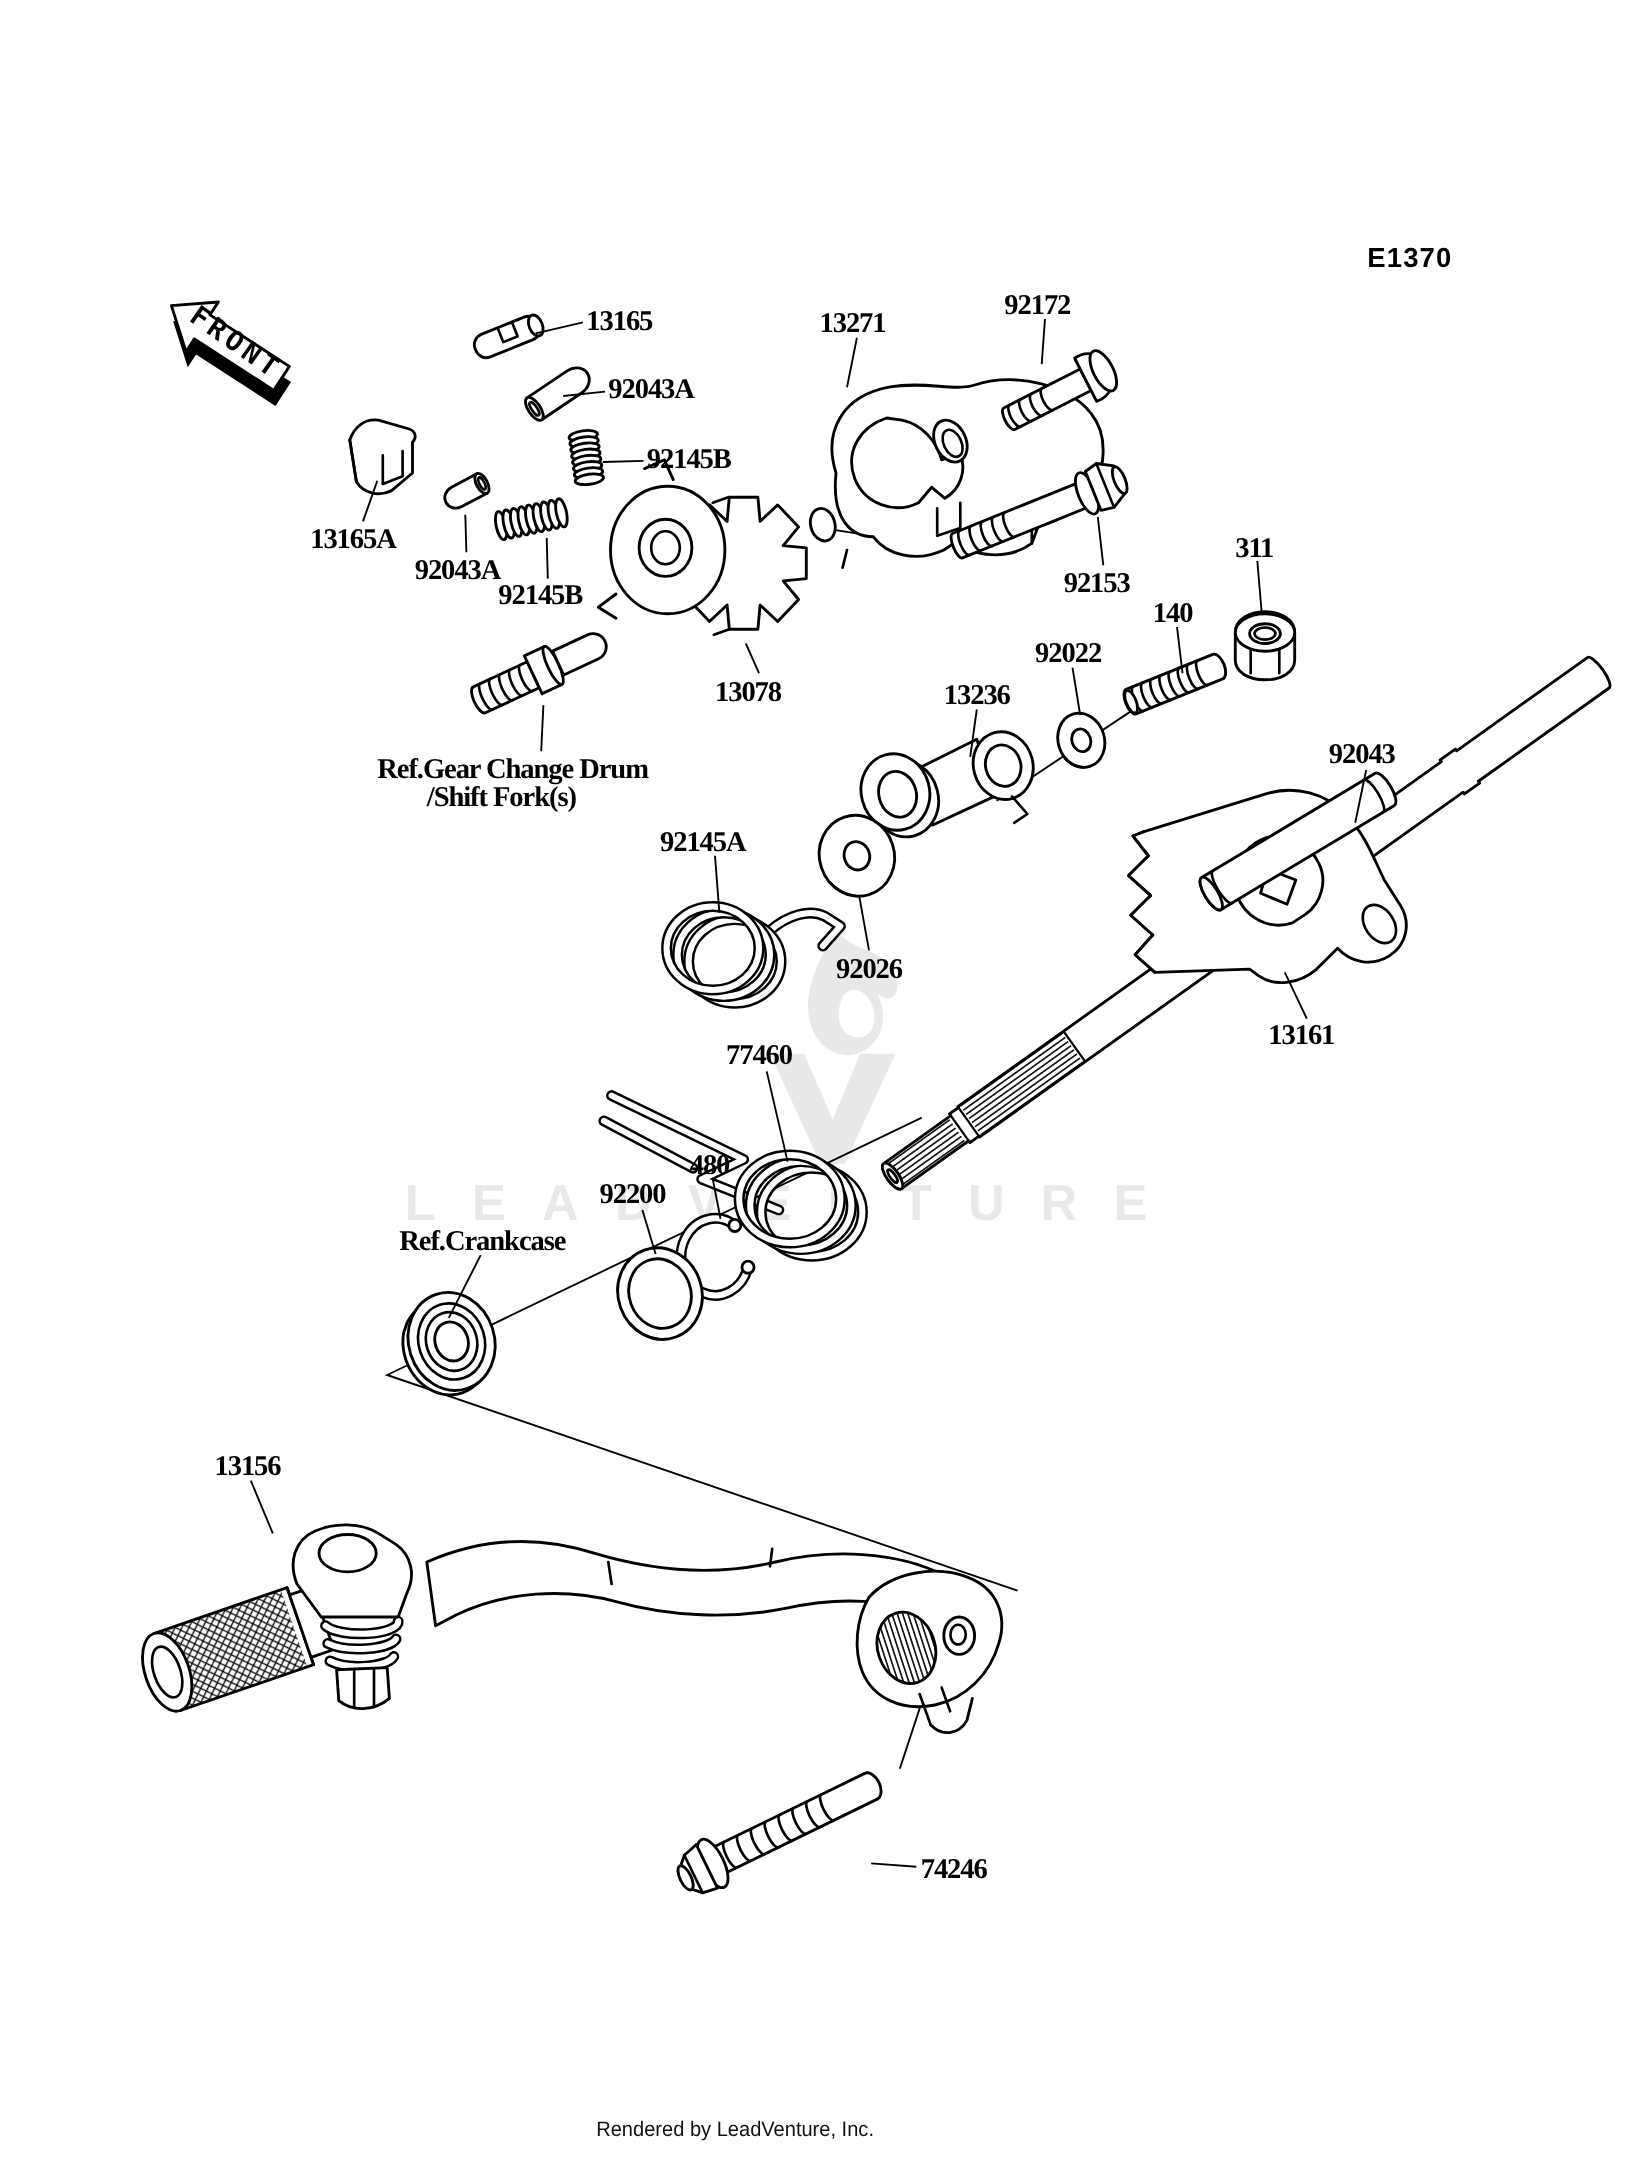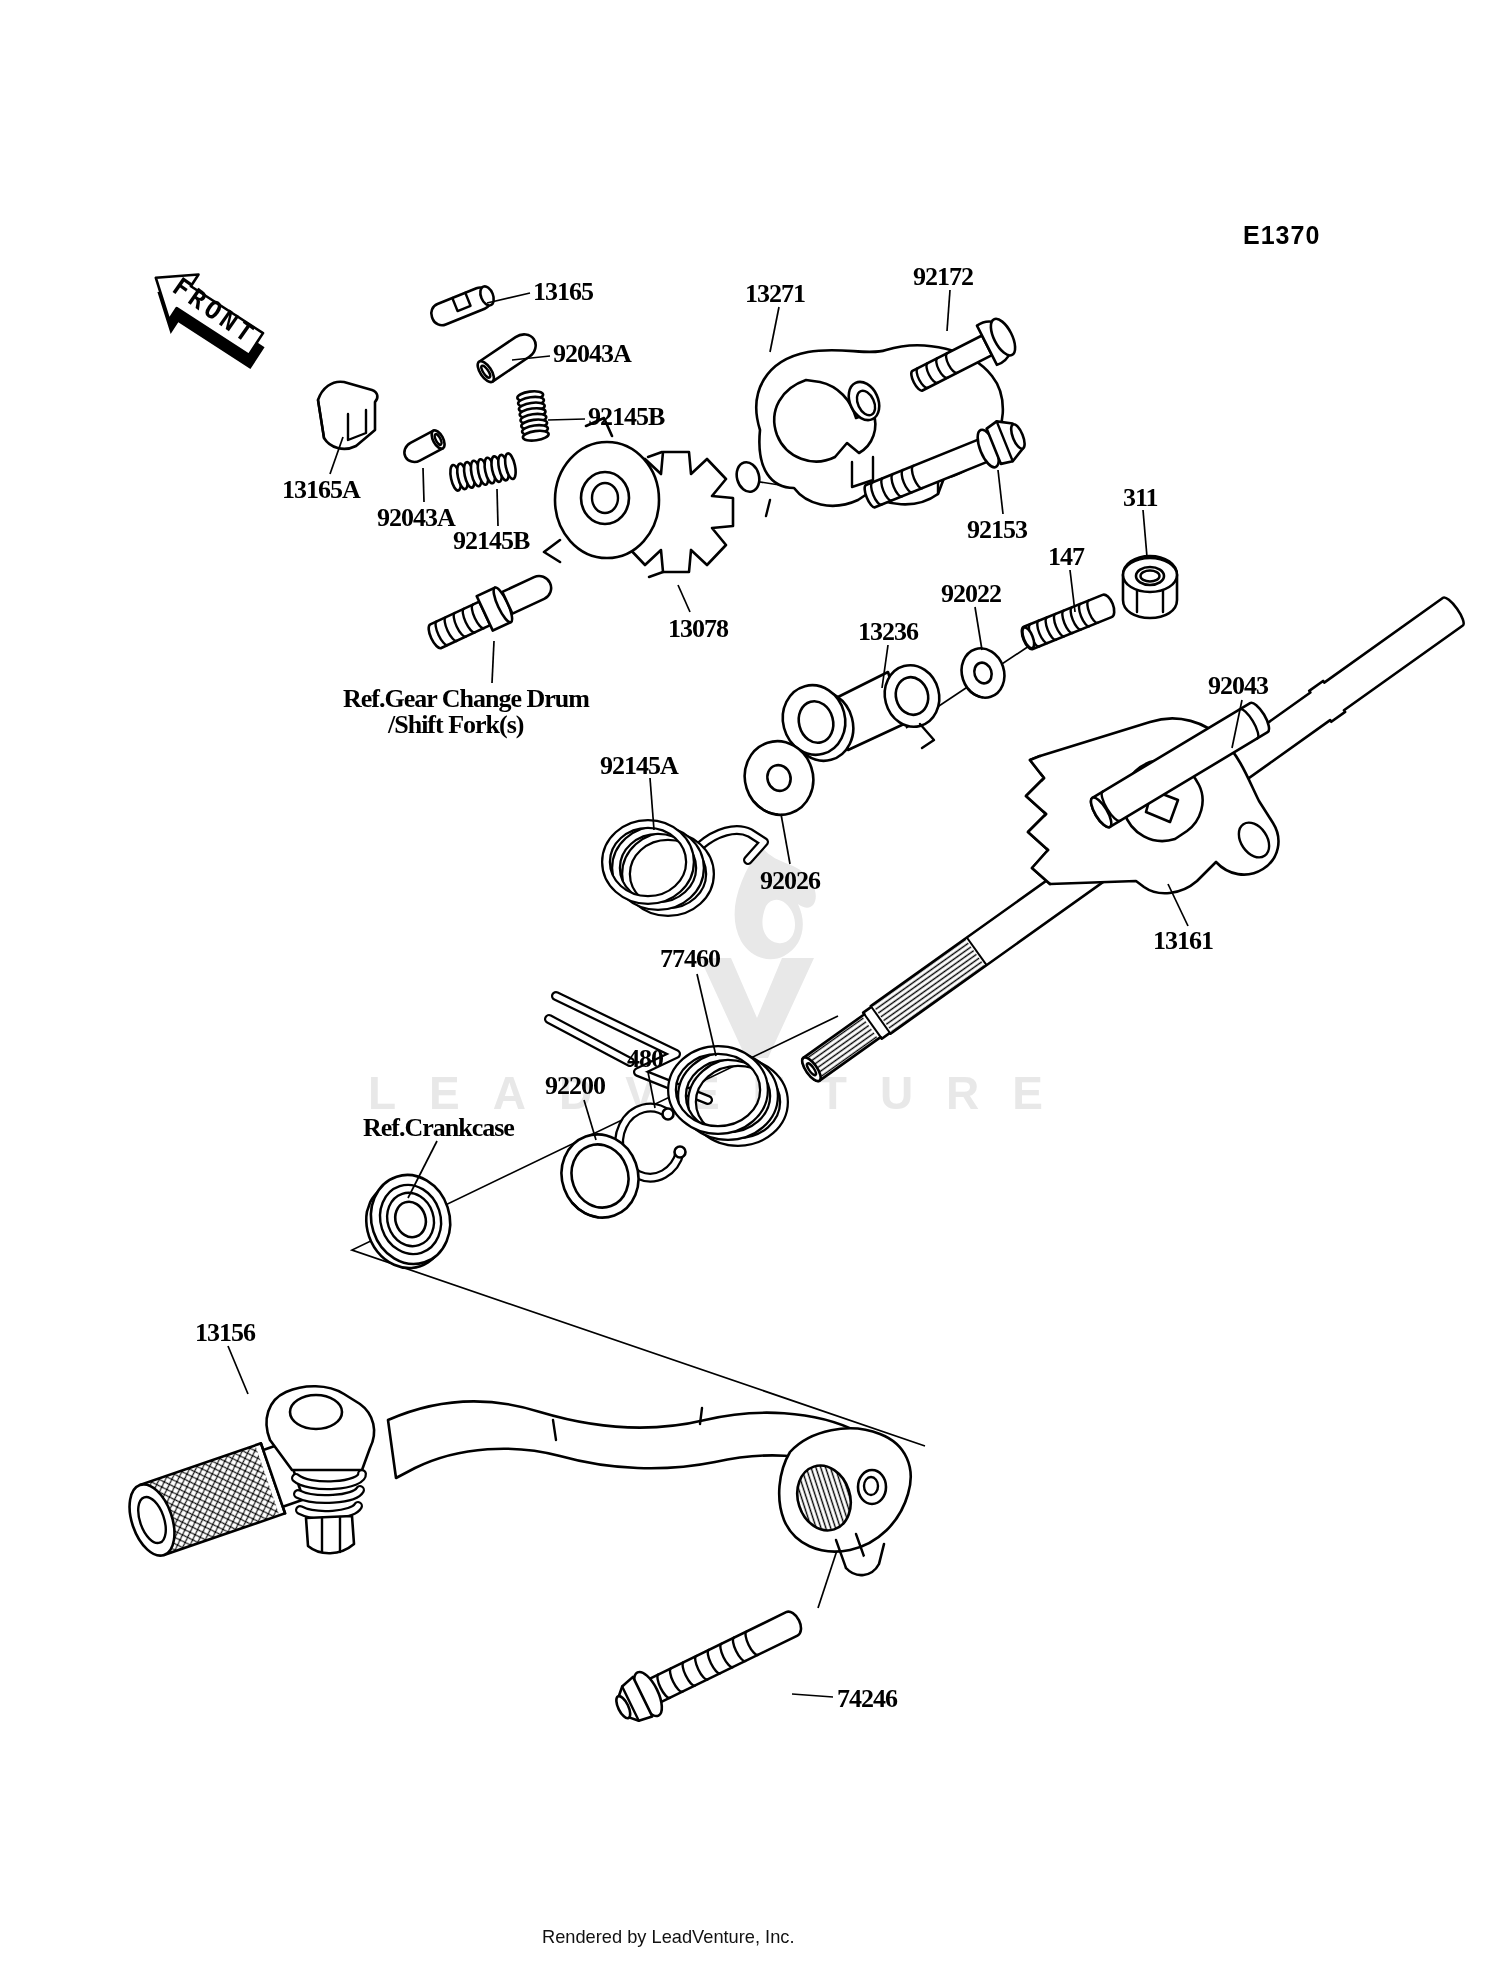--- a/index.html
+++ b/index.html
@@ -350,24 +350,24 @@
   <div class="lbl" style="left:533px;top:279px">13165</div>
   <div class="lbl" style="left:553px;top:341px">92043A</div>
   <div class="lbl" style="left:588px;top:404px">92145B</div>
   <div class="lbl" style="left:282px;top:477px">13165A</div>
   <div class="lbl" style="left:377px;top:505px">92043A</div>
   <div class="lbl" style="left:453px;top:528px">92145B</div>
   <div class="lbl" style="left:745px;top:281px">13271</div>
   <div class="lbl" style="left:913px;top:264px">92172</div>
   <div class="lbl" style="left:967px;top:517px">92153</div>
   <div class="lbl" style="left:1123px;top:485px">311</div>
-  <div class="lbl" style="left:1048px;top:544px">147</div>
+  <div class="lbl" style="left:1048px;top:544px">140</div>
   <div class="lbl" style="left:941px;top:581px">92022</div>
   <div class="lbl" style="left:858px;top:619px">13236</div>
-  <div class="lbl" style="left:668px;top:616px">13078</div>
+  <div class="lbl" style="left:650px;top:616px">13078</div>
   <div class="lbl" style="left:343px;top:686px">Ref.Gear Change Drum</div>
   <div class="lbl" style="left:388px;top:712px">/Shift Fork(s)</div>
   <div class="lbl" style="left:600px;top:753px">92145A</div>
   <div class="lbl" style="left:760px;top:868px">92026</div>
   <div class="lbl" style="left:1208px;top:673px">92043</div>
   <div class="lbl" style="left:1153px;top:928px">13161</div>
   <div class="lbl" style="left:660px;top:946px">77460</div>
   <div class="lbl" style="left:627px;top:1046px">480</div>
   <div class="lbl" style="left:545px;top:1073px">92200</div>
   <div class="lbl" style="left:363px;top:1115px">Ref.Crankcase</div>

